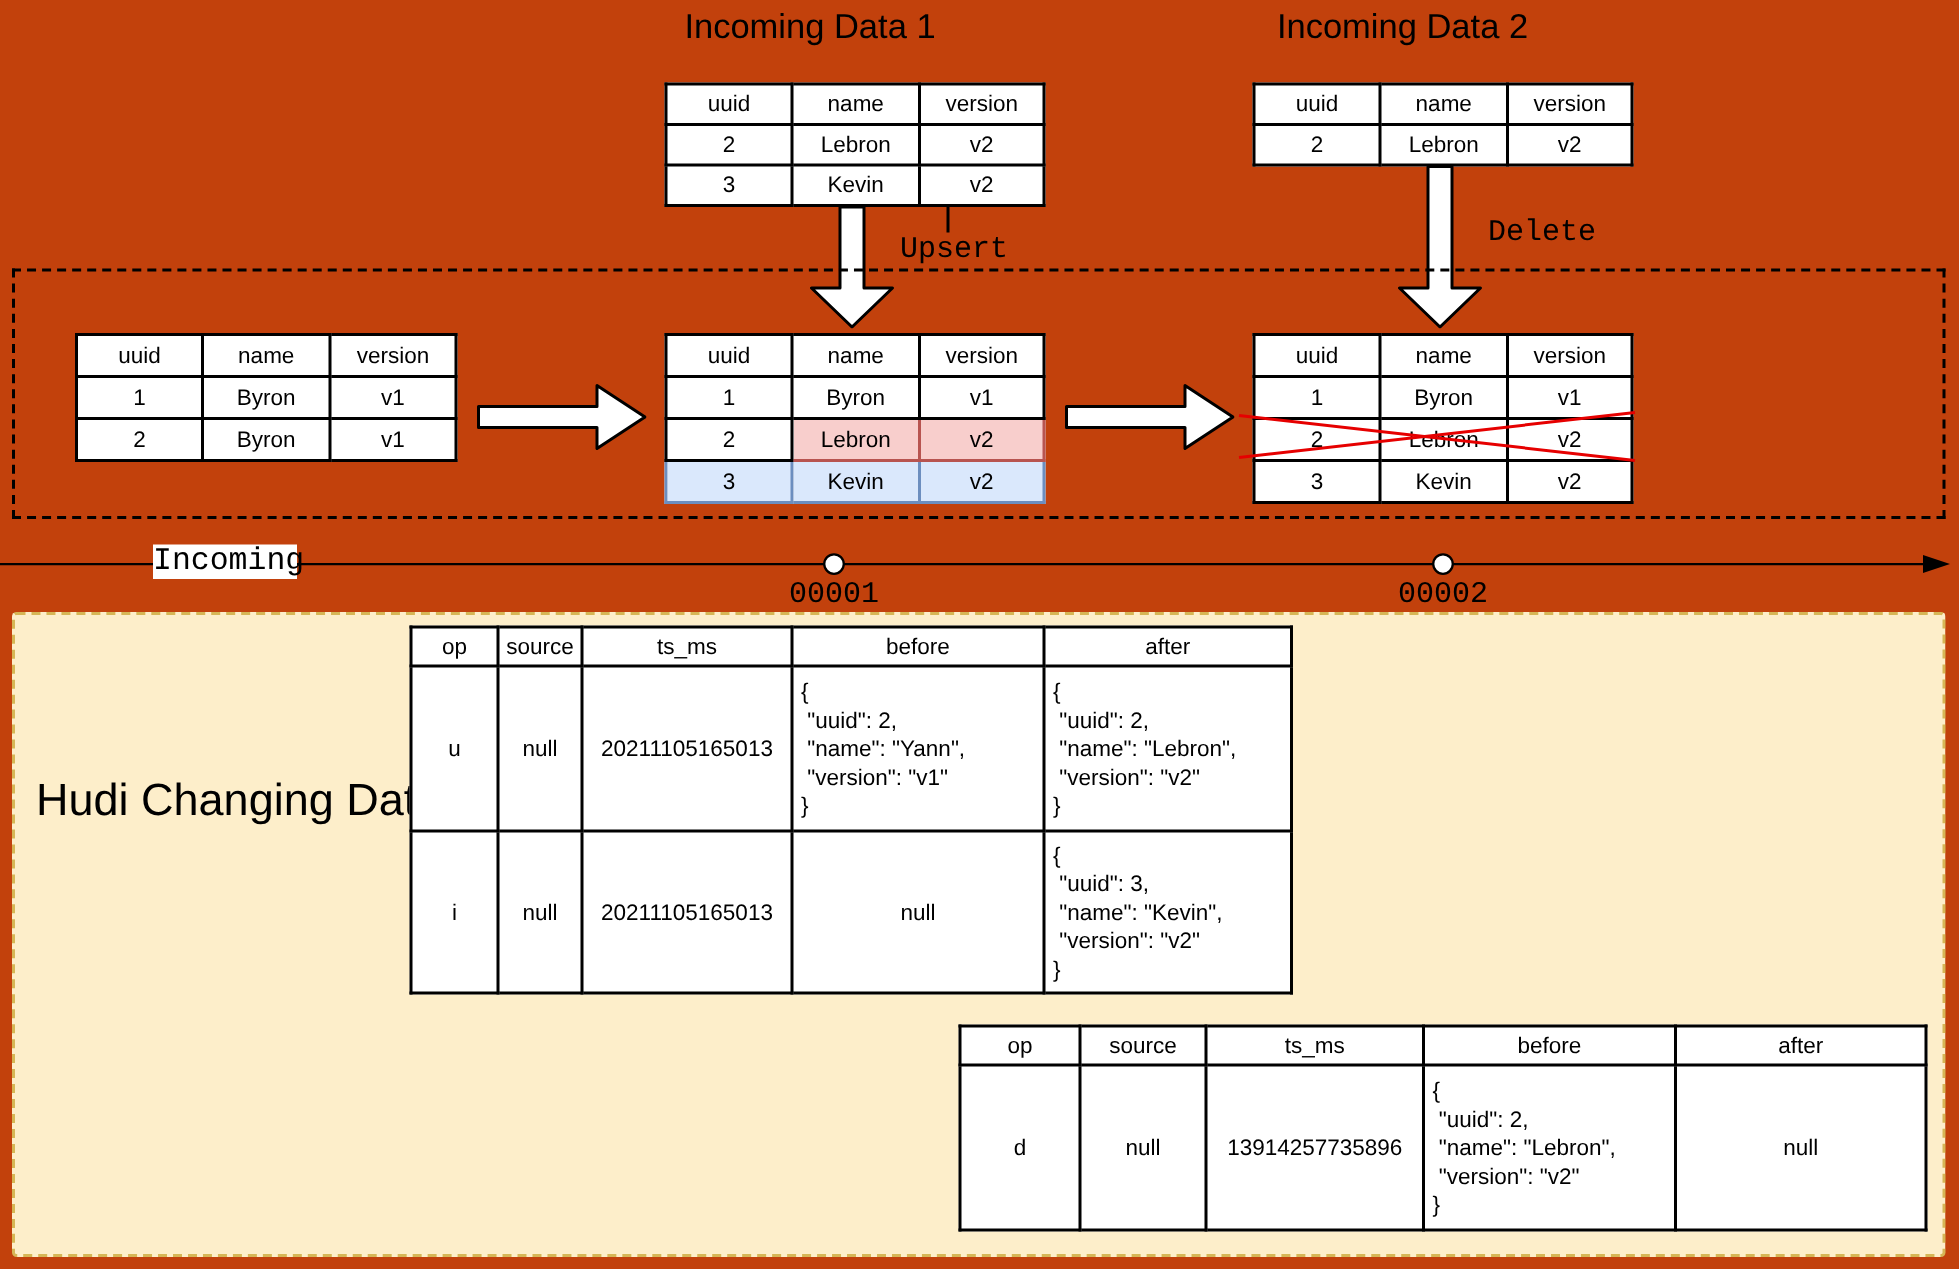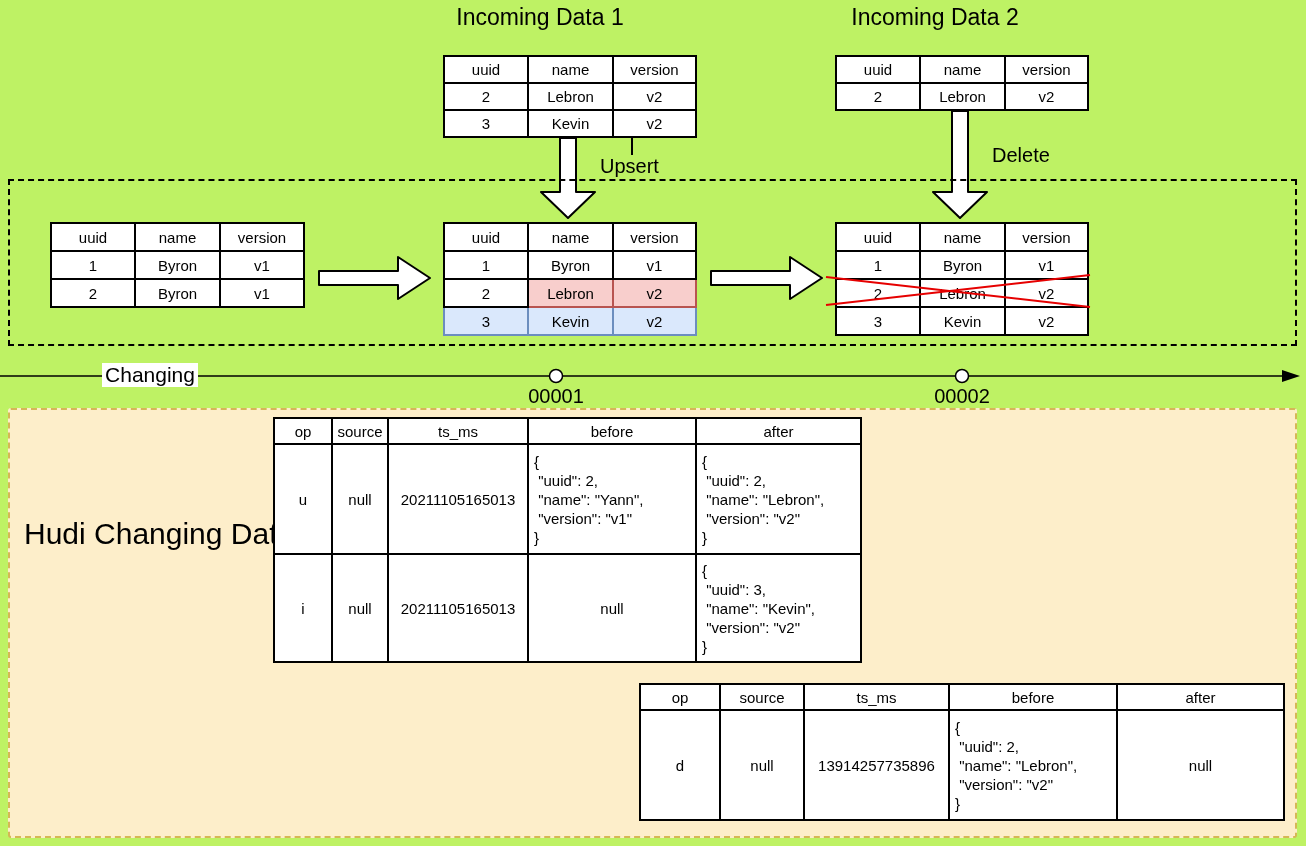--- a/index.html
+++ b/index.html
@@ -1,21 +1,21 @@
 <!DOCTYPE html>
 <html style="--update_fill: #f8cecc; --update_border: #b85450; --insert_fill: #dae8fc; --insert_border: #6c8ebf; --panel_fill: #fdeeca; --panel_border: #d6b656; --cross: #e60000;"><head>
 <meta charset="utf-8">
 <style>
   html,body{margin:0;padding:0;background:#fff;}
-  .canvas{position:relative;width:1306px;height:846px;background:#bef264;overflow:hidden;
+  .canvas{position:relative;width:1306px;height:846px;background:#c2410c;overflow:hidden;
           font-family:"Liberation Sans",sans-serif;color:#000;}
   .abs{position:absolute;}
   .ttl{font-size:23px;text-align:center;white-space:nowrap;}
   .sec{font-size:21px;text-align:center;white-space:nowrap;}
-  .lbl{font-size:20px;white-space:nowrap;}
+  .lbl{font-size:20px;white-space:nowrap;font-family:Liberation Mono, monospace;}
   .dtable{position:absolute;border-collapse:collapse;table-layout:fixed;background:#fff;}
   .dtable th,.dtable td{border:2px solid #000;text-align:center;vertical-align:middle;
           font-size:15px;font-weight:400;padding:0;overflow:hidden;}
   .rh tr{height:28px;}
   .rh27 tr{height:27px;}
   .hl-red{background:var(--update_fill);border-color:var(--update_border) !important;}
   .hl-blue{background:var(--insert_fill);border-color:var(--insert_border) !important;}
   .cdc td.pre{text-align:left;white-space:pre;padding:2px 2px 2px 5px;line-height:19px;}
   .dashbox{position:absolute;border:2px dashed #000;background:transparent;}
   .panel{position:absolute;background:var(--panel_fill);border:2px dashed var(--panel_border);border-radius:3px;}
@@ -186,21 +186,21 @@
     <line x1="6" y1="9" x2="270" y2="39" stroke="var(--cross)" stroke-width="2"></line>
     <line x1="6" y1="37" x2="270" y2="7" stroke="var(--cross)" stroke-width="2"></line>
   </svg>
 
   <svg class="abs" style="left:0;top:352px;" width="1306" height="56" viewBox="0 0 1306 56">
     <line x1="0" y1="24" x2="1284" y2="24" stroke="#000" stroke-width="1.5"></line>
     <path d="M1282 18 L1300 24 L1282 30 Z" fill="#000"></path>
     <circle cx="556" cy="24" r="6.5" fill="#fff" stroke="#000" stroke-width="1.5"></circle>
     <circle cx="962" cy="24" r="6.5" fill="#fff" stroke="#000" stroke-width="1.5"></circle>
   </svg>
-  <div class="abs lbl wbg" style="left:102px;top:363px;width:96px;text-align:center;font-size:21px;">Changing</div>
+  <div class="abs lbl wbg" style="left:102px;top:363px;width:96px;text-align:center;font-size:21px;">Incoming</div>
   <div class="abs lbl" style="left:516px;top:385px;width:80px;text-align:center;">00001</div>
   <div class="abs lbl" style="left:922px;top:385px;width:80px;text-align:center;">00002</div>
 
   <div class="panel" style="left:8px;top:408px;width:1285px;height:426px;"></div>
   <div class="abs sec" style="left:24px;top:517px;width:250px;font-size:30px;">Hudi Changing Data</div>
 
   <table class="dtable cdc" style="left:273px;top:417px;">
     <colgroup>
         <col style="width:58px">
         <col style="width:56px">

